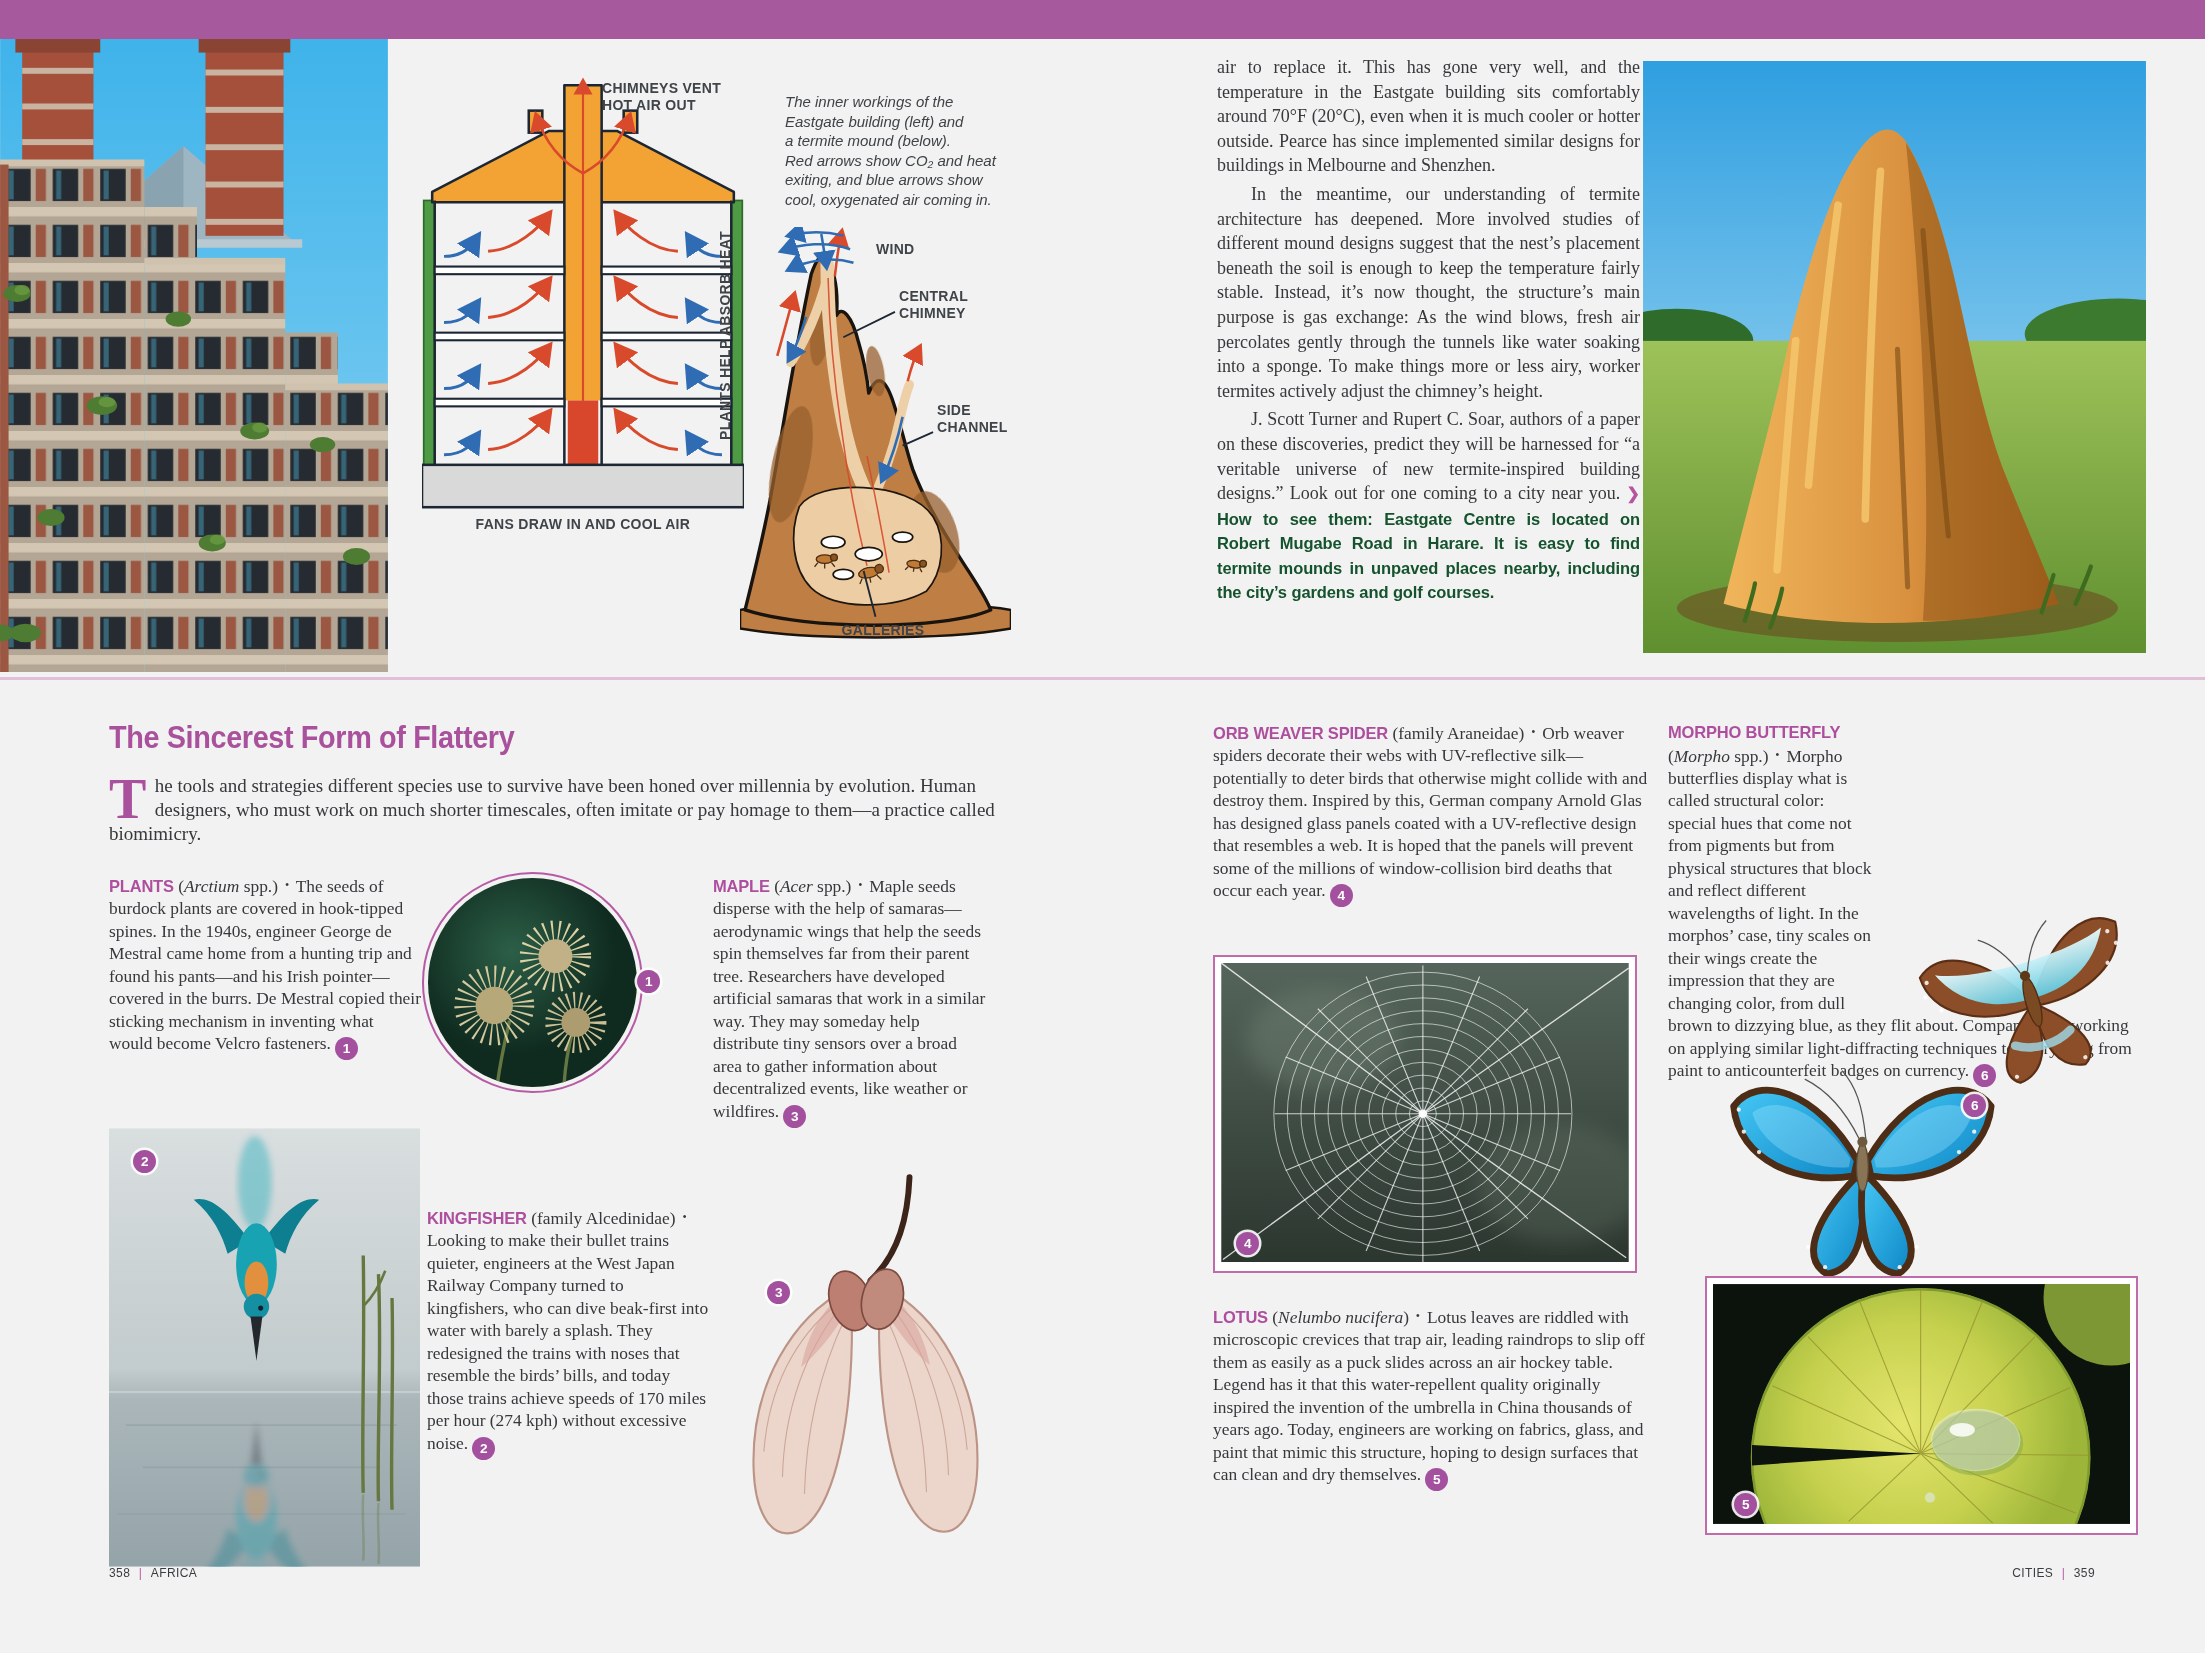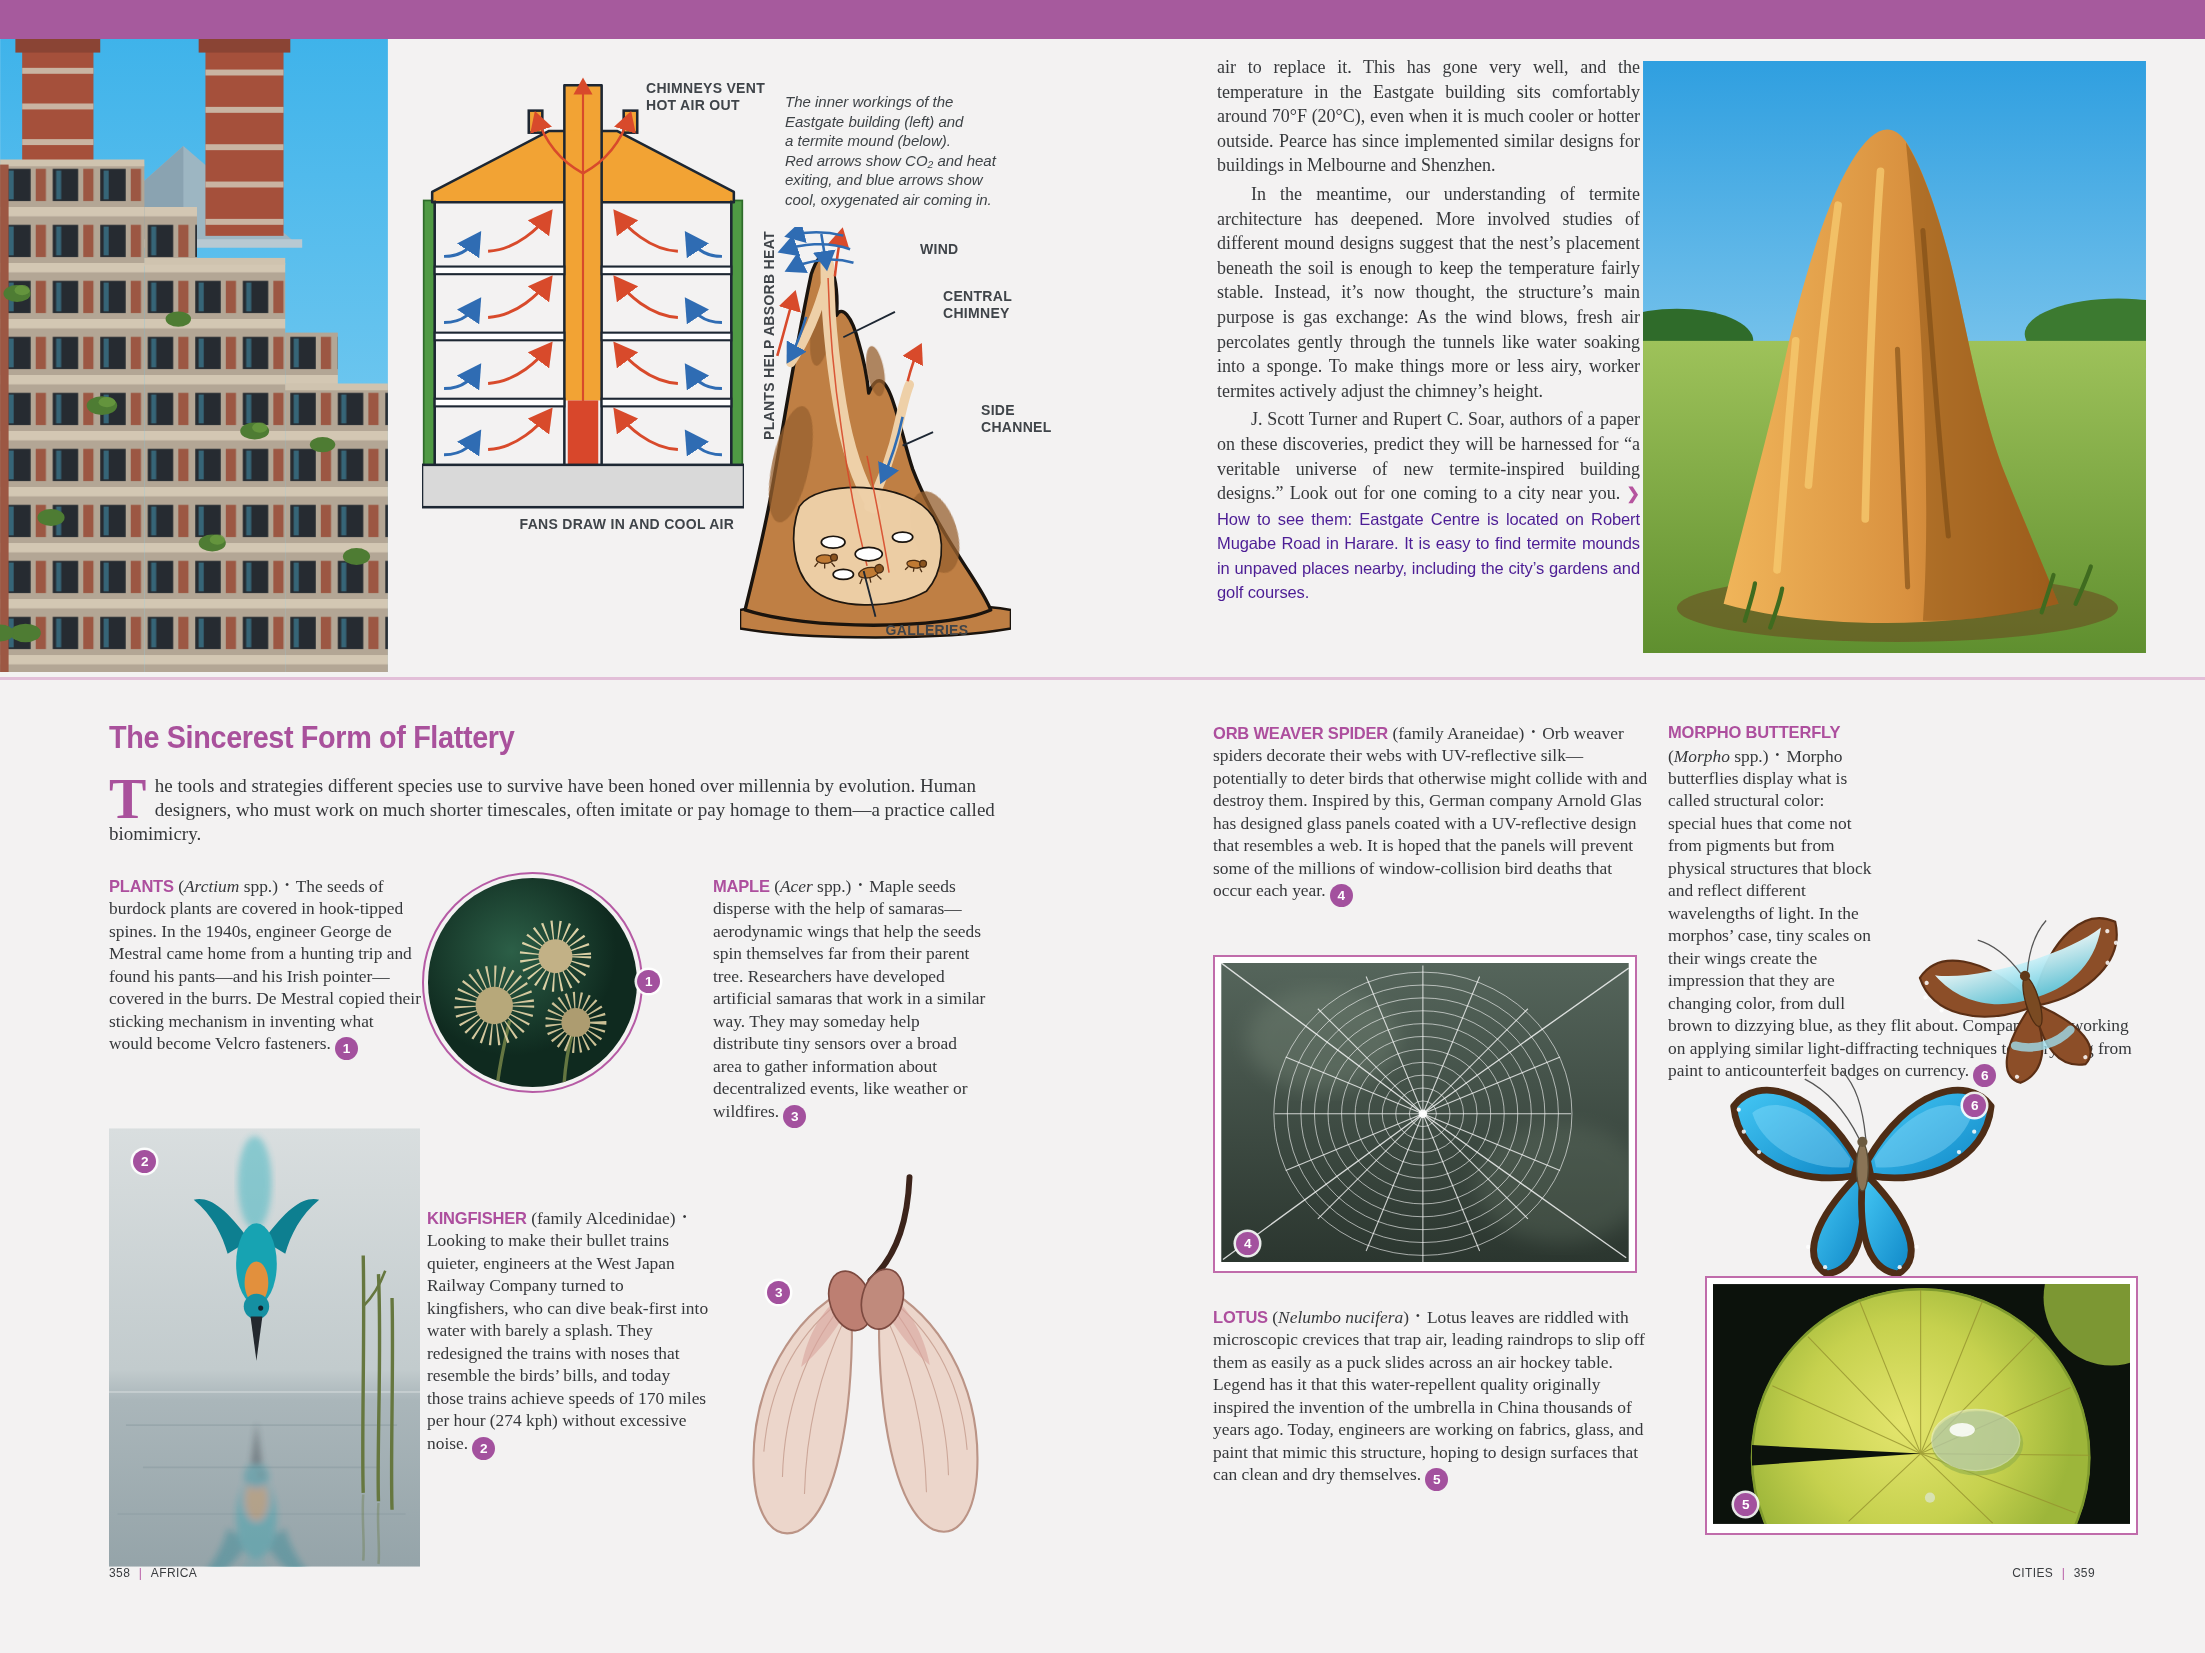--- a/index.html
+++ b/index.html
@@ -6,31 +6,31 @@
   #page{position:relative;width:2205px;height:1654px;background:#f3f2f2;overflow:hidden;
         font-family:"Liberation Sans",sans-serif;color:#36383b;}
   .abs{position:absolute;}
   .serif{font-family:"Liberation Serif",serif;color:#36383b;}
   
   #topbar{left:0;top:0;width:2205px;height:39px;background:#a65a9d;}
   
   #divider{left:0;top:677px;width:2205px;height:2.5px;background:#e2bfd8;}
   
   .dlabel{font-weight:700;font-size:14px;line-height:17px;color:#3f4449;
-          letter-spacing:0.3px;white-space:pre-line;margin-left:44px;}
+          letter-spacing:0.3px;white-space:pre-line;}
   .vlabel{writing-mode:vertical-rl;transform:rotate(180deg);}
   .caption{font-style:italic;font-size:15px;line-height:19.5px;color:#3e4347;white-space:pre-line;}
   
   .article{font-family:"Liberation Serif",serif;font-size:18px;line-height:24.6px;
            text-align:justify;color:#36383b;}
   .article p{margin:4px;}
   .indent{text-indent:34px;}
   .chev{color:#b6549f;font-weight:700;font-size:16px;}
-  .howto{font-family:"Liberation Sans",sans-serif;font-weight:400;font-size:16.5px;
-         letter-spacing:-0.1px;color:#4c1d95;}
+  .howto{font-family:"Liberation Sans",sans-serif;font-weight:700;font-size:16.5px;
+         letter-spacing:-0.1px;color:#14532d;}
   
   .h-flattery{font-weight:700;font-size:32px;color:#a9519c;letter-spacing:-0.4px;
               transform:scaleX(.9);transform-origin:left center;white-space:nowrap;margin:0;}
   .intro{font-family:"Liberation Serif",serif;font-size:19px;line-height:24px;color:#36383b;}
   .dropcap{float:left;font-family:"Liberation Serif",serif;font-weight:700;font-size:56px;
            line-height:44px;color:#a9519c;margin:2.5px 8.5px 0 0;}
   .entry{font-family:"Liberation Serif",serif;font-size:17.4px;line-height:22.5px;color:#36383b;margin:0;}
   .sp-name{font-family:"Liberation Sans",sans-serif;font-weight:700;font-size:16.5px;
            color:#ad4f9e;letter-spacing:-0.2px;}
   .sp-bullet{font-size:12px;vertical-align:2.5px;padding:0 2.5px;}

